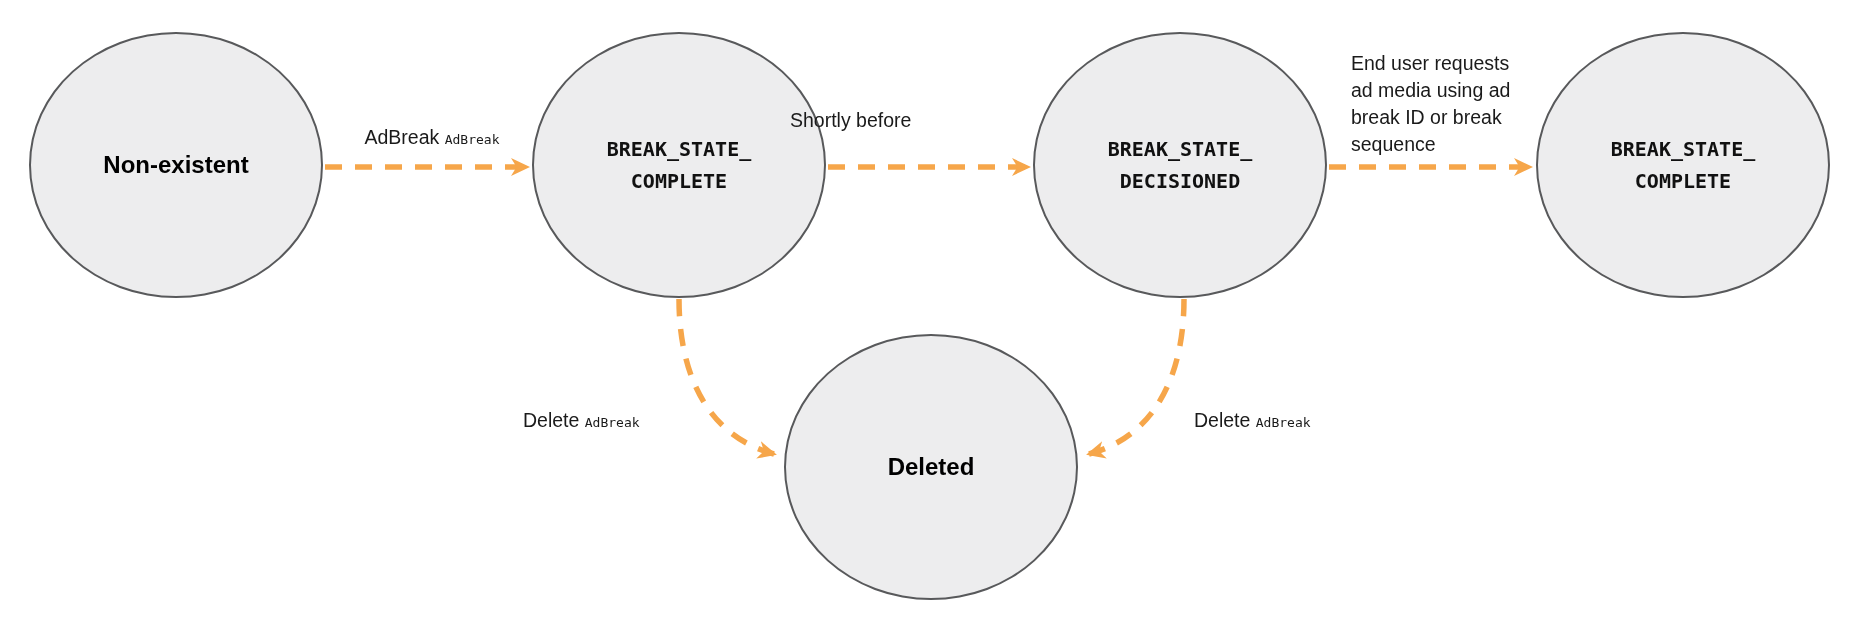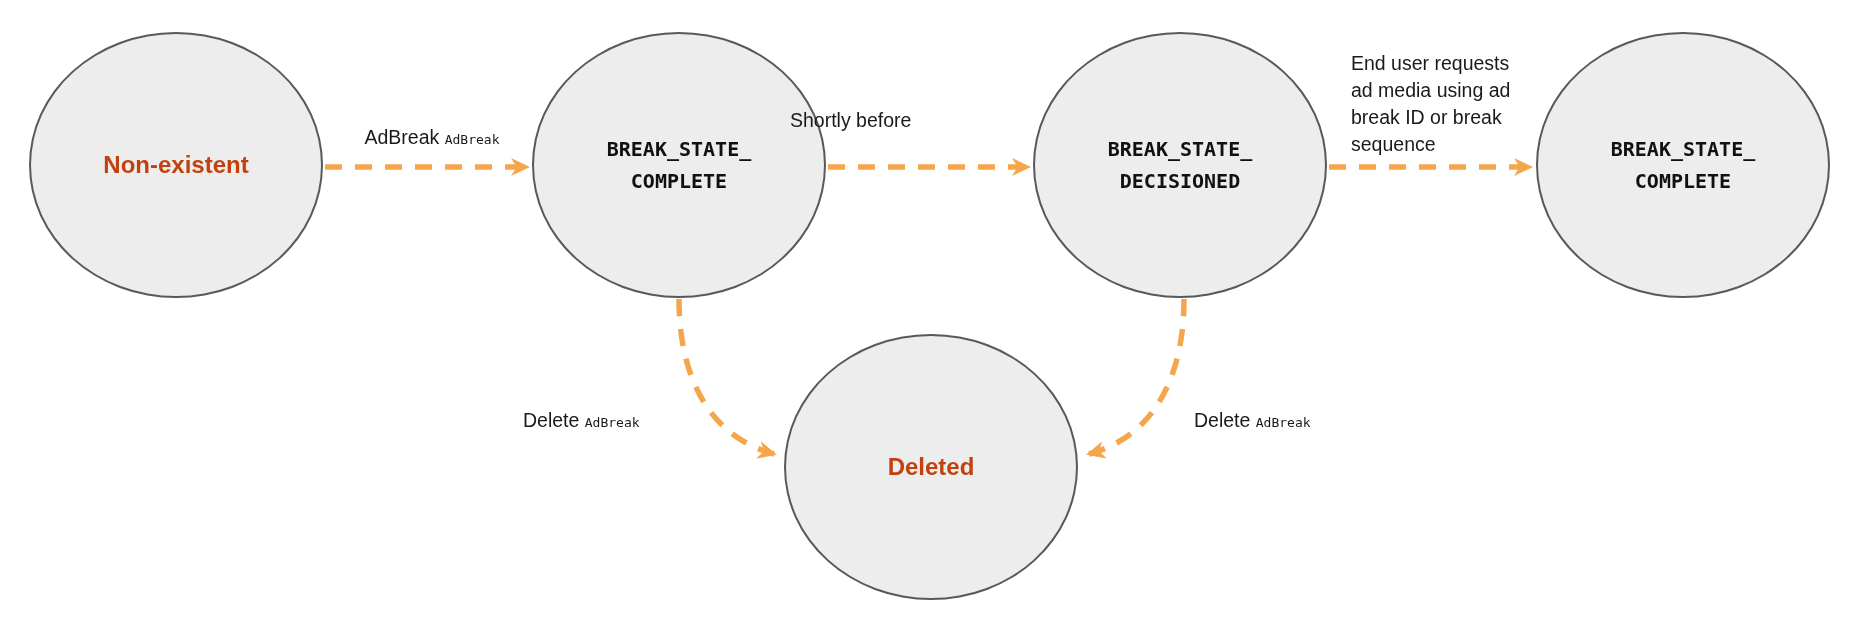--- a/index.html
+++ b/index.html
@@ -24,21 +24,21 @@
     border-radius:50%;
     background:var(--circle-fill);
     border:2px solid var(--circle-stroke);
     display:flex;align-items:center;justify-content:center;
     text-align:center;
   }
   .state-name{
     font-family:"Liberation Sans",sans-serif;
     font-weight:bold;
     font-size:24px;
-    color:#c2410c;
+    color:#000000;
   }
   .state-code{
     font-family:"DejaVu Sans Mono","Liberation Mono",monospace;
     font-weight:bold;
     font-size:20px;
     line-height:32px;
     color:#111;
     white-space:pre;
   }
   .edge-label{

